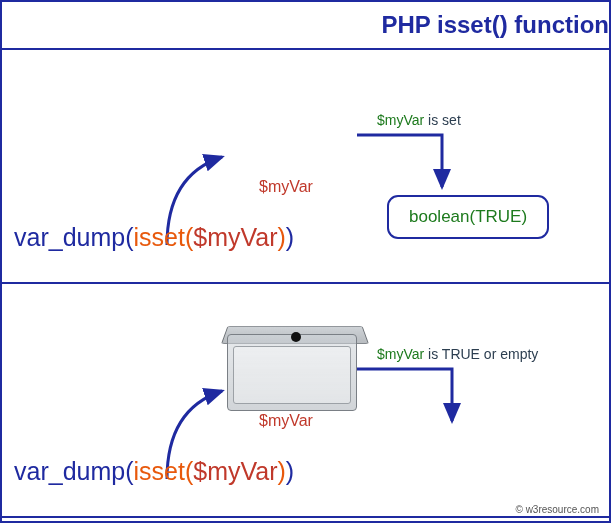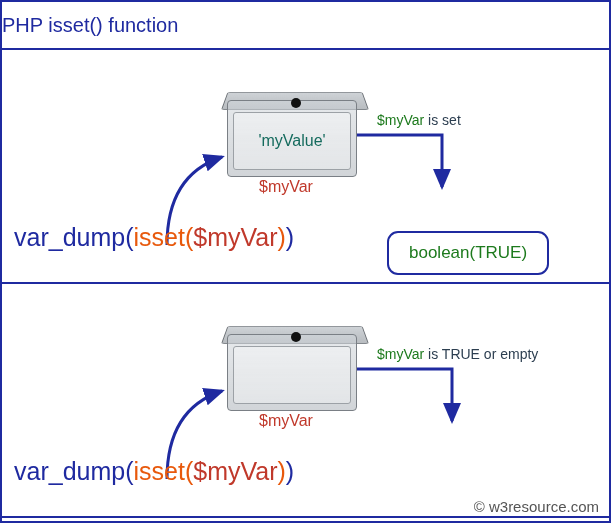--- a/index.html
+++ b/index.html
@@ -13,24 +13,24 @@
     height: 523px;
     position: relative;
     box-sizing: border-box;
     border: 2px solid #1f2aa0;
   }
   .title-bar {
     height: 46px;
     border-bottom: 2px solid #1f2aa0;
     display: flex;
     align-items: center;
-    justify-content: flex-start;
-    font-size: 20px;
+    justify-content: flex-end;
+    font-size: 24px;
     color: #1f2aa0;
-    font-weight: normal;
+    font-weight: bold;
   }
   .panel {
     position: relative;
     height: 232px;
     border-bottom: 2px solid #1f2aa0;
   }
   .panel:last-of-type { border-bottom: none; height: 232px; }
   .code-line {
     position: absolute;
     left: 12px;
@@ -100,50 +100,41 @@
   }
   .green { color: #1d7a1d; }
   .dark  { color: #2c3e50; }
   .result-box {
     position: absolute;
     border: 2.5px solid #1f2aa0;
     border-radius: 11px;
     padding: 10px 20px;
     font-size: 17px;
     background: #fff;
-    margin-top: 36px;
   }
   .credit {
     position: absolute;
     right: 10px;
     bottom: 6px;
-    font-size: 15px;
+    font-size: 10px;
     color: #555;
   }
   svg { position: absolute; }
 </style>
 </head>
 <body>
 
 <div class="frame">
 
   <div class="title-bar">
     <span>PHP isset() function</span>
   </div>
 
   <div class="panel">
 
-    <div class="varbox">
-      <div class="lid"></div>
-      <div class="box-body"></div>
-      <div class="knob"></div>
-      <div class="box-front">
-        <span>'myValue'</span>
-      </div>
-    </div>
     <div class="var-label">$myVar</div>
 
     <svg width="90" height="110" style="left:160px; top:100px;">
       <defs>
         <marker id="ah1" markerWidth="8" markerHeight="8" refX="6" refY="3" orient="auto">
           <path d="M0,0 L7,3 L0,6 Z" fill="#1f2aa0"></path>
         </marker>
       </defs>
       <path d="M 5 95 Q 5 25 60 7" fill="none" stroke="#1f2aa0" stroke-width="3" marker-end="url(#ah1)"></path>
     </svg>

